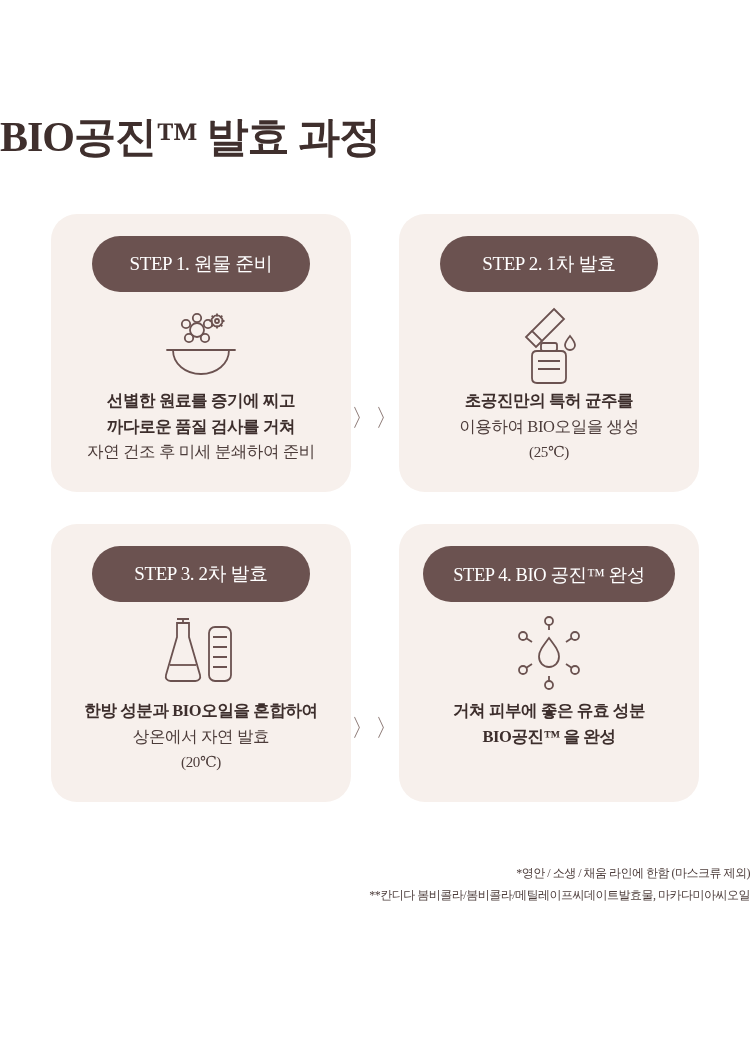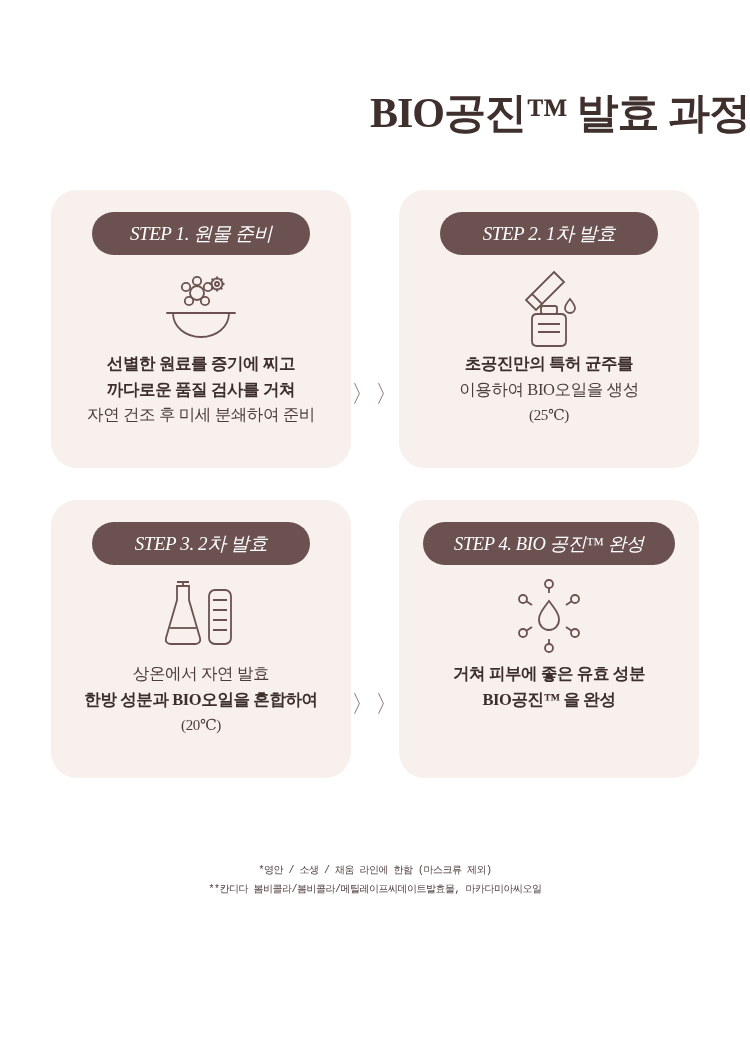--- a/index.html
+++ b/index.html
@@ -11,27 +11,27 @@
     width: 750px;
     height: 1060px;
     background: #ffffff;
     font-family: "Liberation Serif", "DejaVu Serif", serif;
     color: #4a3b39;
     position: relative;
     overflow: hidden;
   }
 
   .page-title {
-    text-align: right;
+    text-align: left;
     font-size: 42px;
     font-weight: bold;
     color: #3f2f2d;
     letter-spacing: -1px;
     margin: 0;
-    padding-top: 92px;
+    padding-top: 116px;
     line-height: 1;
   }
 
   .grid {
     margin: 0 auto;
     padding-top: 56px;
     width: 648px;
     display: grid;
     grid-template-columns: 300px 48px 300px;
     grid-template-rows: 278px 32px 278px;
@@ -47,30 +47,29 @@
     display: flex;
     flex-direction: column;
     align-items: center;
   }
 
   .step-pill {
     margin-top: 22px;
     background: #6b5250;
     color: #ffffff;
     border-radius: 28px;
-    height: 43px;
+    height: 56px;
     min-width: 218px;
     padding: 0 22px;
     display: flex;
     align-items: center;
     justify-content: center;
     font-size: 19px;
     letter-spacing: -0.4px;
     white-space: nowrap;
-    font-style: italic;
   }
   .step-pill.wide { min-width: 252px; font-size: 18.5px; }
 
   .icon-wrap {
     height: 86px;
     display: flex;
     align-items: center;
     justify-content: center;
     margin-top: 10px;
   }
@@ -101,26 +100,25 @@
     grid-row: 3;
     grid-column: 2;
     padding-top: 130px;
   }
 
   .footnotes {
     position: absolute;
     left: 0;
     right: 0;
     top: 862px;
-    text-align: center;
-    font-size: 10px;
+    text-align: right;
+    font-size: 12px;
     color: #4c3c3a;
     line-height: 1.85;
     letter-spacing: -0.5px;
-    font-family: Liberation Mono, monospace;
   }
 
   svg { display: block; }
 </style>
 </head>
 <body>
 
 <h1 class="page-title">BIO공진™ 발효 과정</h1>
 
 <div class="grid">
@@ -175,22 +173,22 @@
     <div class="icon-wrap">
       <svg width="80" height="80" viewBox="0 0 80 80" fill="none" stroke="#6b5250" stroke-width="1.8">
         <path d="M22 4v4M22 4h-6M22 4h6"></path>
         <path d="M16 8h12v14l11 38c1 3.4-1.2 6-4.6 6H9.6C6.2 66 4 63.4 5 60l11-38V8z"></path>
         <path d="M9 50h26"></path>
         <rect x="48" y="12" width="22" height="54" rx="6"></rect>
         <path d="M52 22h14M52 32h14M52 42h14M52 52h14"></path>
       </svg>
     </div>
     <div class="desc">
+      <div><b>한방 성분과 BIO오일을 혼합하여</b></div>
       <div><span>상온에서 자연 발효</span></div>
-      <div><b>한방 성분과 BIO오일을 혼합하여</b></div>
       <div><span class="small">(20℃)</span></div>
     </div>
   </div>
 
   <div class="arrow arrow2">〉〉</div>
 
   <div class="card" style="grid-row:3;grid-column:3;">
     <div class="step-pill wide">STEP 4. BIO 공진™ 완성</div>
     <div class="icon-wrap">
       <svg width="78" height="78" viewBox="0 0 78 78" fill="none" stroke="#6b5250" stroke-width="1.8">

